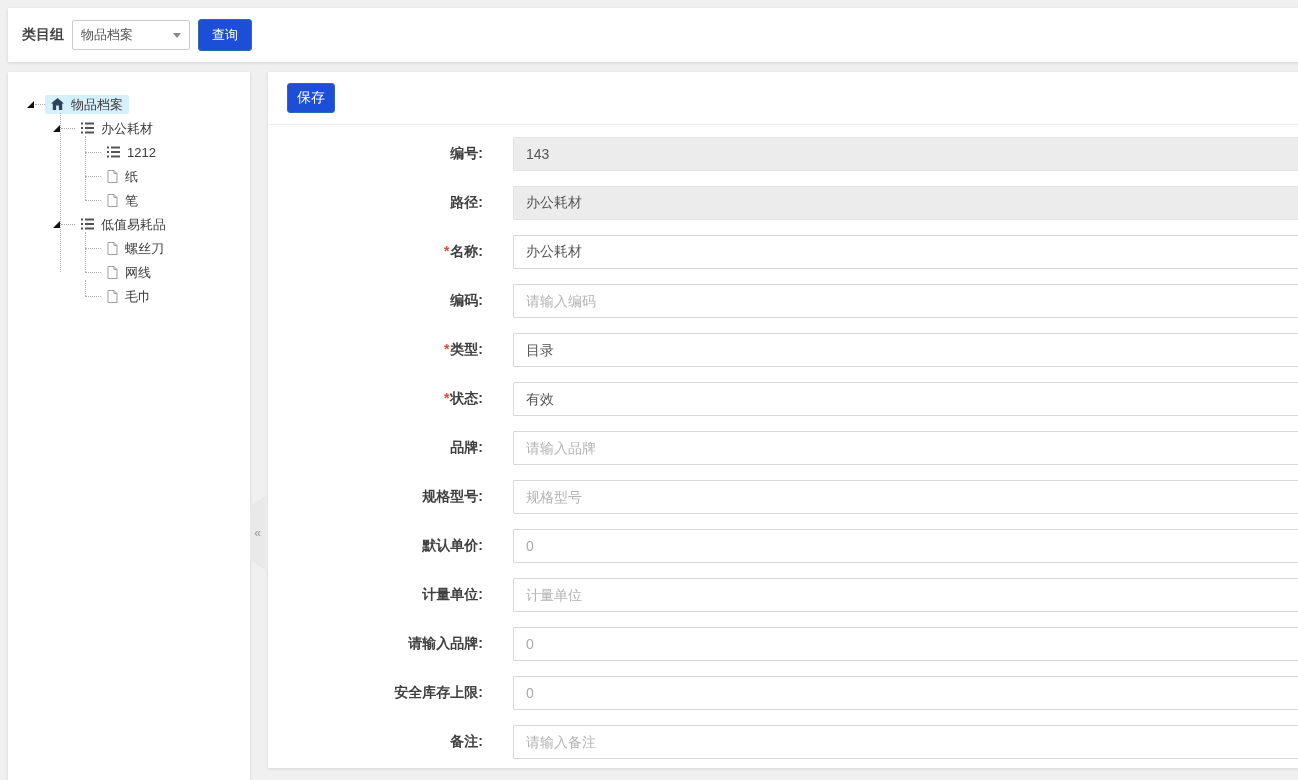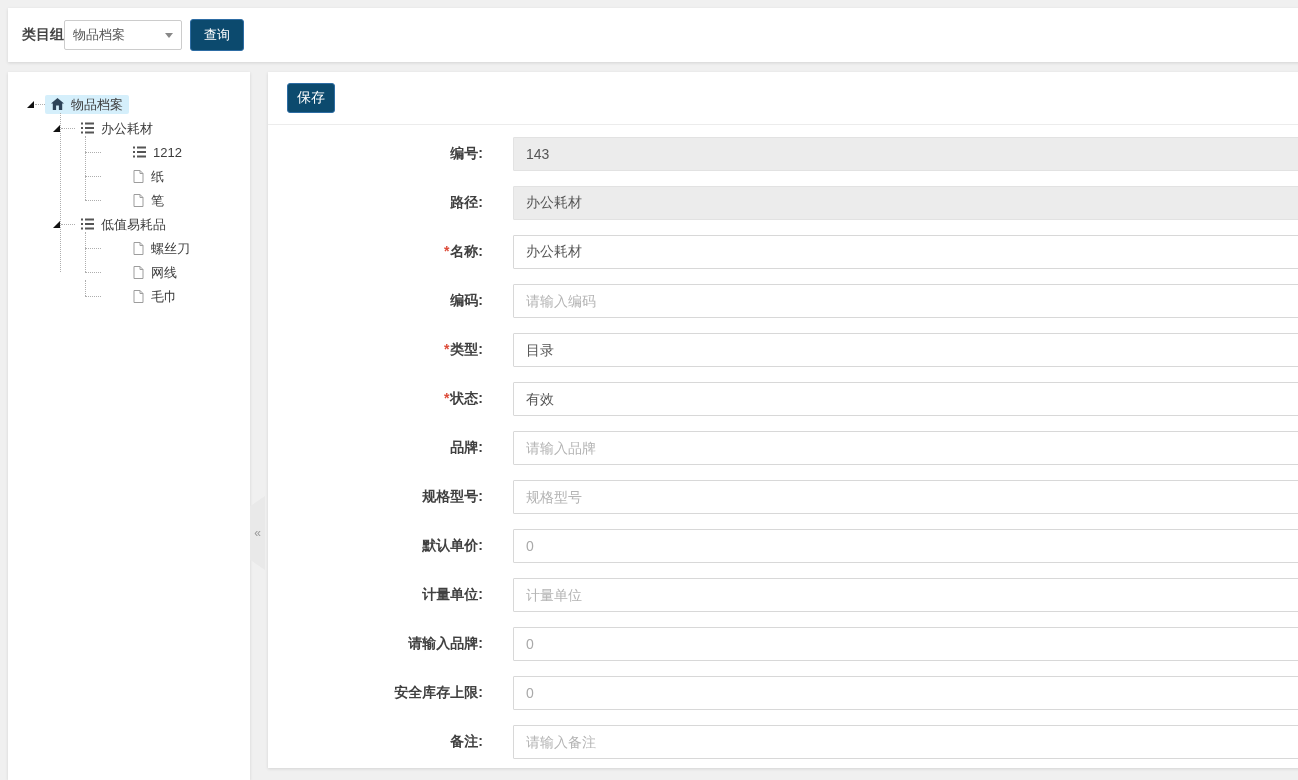--- a/index.html
+++ b/index.html
@@ -4,45 +4,45 @@
 <style>
   * { margin:0; padding:0; box-sizing:border-box; }
   html,body { width:1298px; height:780px; overflow:hidden;
     font-family:"Liberation Sans", sans-serif; background:#f0f0f0; }
 
   .card { background:#fff; box-shadow:0 1px 3px rgba(0,0,0,.12); position:absolute; }
 
   
   .topbar { left:8px; right:-6px; top:8px; height:54px;
     display:flex; align-items:center; padding:0 14px; }
-  .topbar-label { font-size:14px; font-weight:700; color:#444; margin-right:0; }
+  .topbar-label { font-size:14px; font-weight:700; color:#444; margin-right:8px; }
   .select-box { width:118px; height:30px; border:1px solid #ccc; border-radius:2px;
     display:flex; align-items:center; padding:0 8px; background:#fff; cursor:pointer; }
   .select-box .sel-text { flex:1; font-size:13px; color:#555;
     overflow:hidden; white-space:nowrap; }
   .caret { width:0; height:0; border-left:4px solid transparent;
     border-right:4px solid transparent; border-top:5px solid #888; margin-left:4px; }
-  .btn { background:#0c4a6e; border:1px solid #2e6da4; color:#fff; border-radius:3px;
+  .btn { background:#1d4ed8; border:1px solid #2e6da4; color:#fff; border-radius:3px;
     font-family:inherit; cursor:pointer; }
   .btn-query { font-size:13px; padding:6px 13px; margin-left:8px; }
 
   
   .sidebar { left:8px; top:72px; width:242px; height:708px; overflow:hidden; }
   .tree { padding:20px 4px 8px 18px; font-size:13px; color:#3c3c3c; }
   .trow { display:flex; align-items:center; height:24px; position:relative; white-space:nowrap; }
   .switcher { flex:0 0 9px; height:9px; cursor:pointer; }
   .switcher svg { display:block; }
   .hdots { flex:0 0 14px; height:0; border-top:1px dotted #aeaeae; }
   .hdots.w10 { flex-basis:10px; } .hdots.w16 { flex-basis:16px; }
   .tnode { display:flex; align-items:center; padding:3px 6px; border-radius:2px; cursor:pointer; }
   .tnode.selected { background:#d5effb; }
   .ticon { display:inline-flex; margin-right:7px; }
   .tlabel { line-height:1; }
   .lv1row { padding-left:26px; }
-  .lv2row { padding-left:59px;gap:26px; }
+  .lv2row { padding-left:59px; }
   .children { position:relative; }
   .children.lv1::before { content:""; position:absolute; left:34px; top:-3px; bottom:36px;
     border-left:1px dotted #aeaeae; }
   .children.lv2::before { content:""; position:absolute; left:59px; top:-4px; bottom:12px;
     border-left:1px dotted #aeaeae; }
 
   
   .collapse-handle { position:absolute; left:250px; top:496px; width:15px; height:74px;
     background:#e9e9e9; clip-path:polygon(100% 0,100% 100%,0 86%,0 14%);
     display:flex; align-items:center; justify-content:center;

